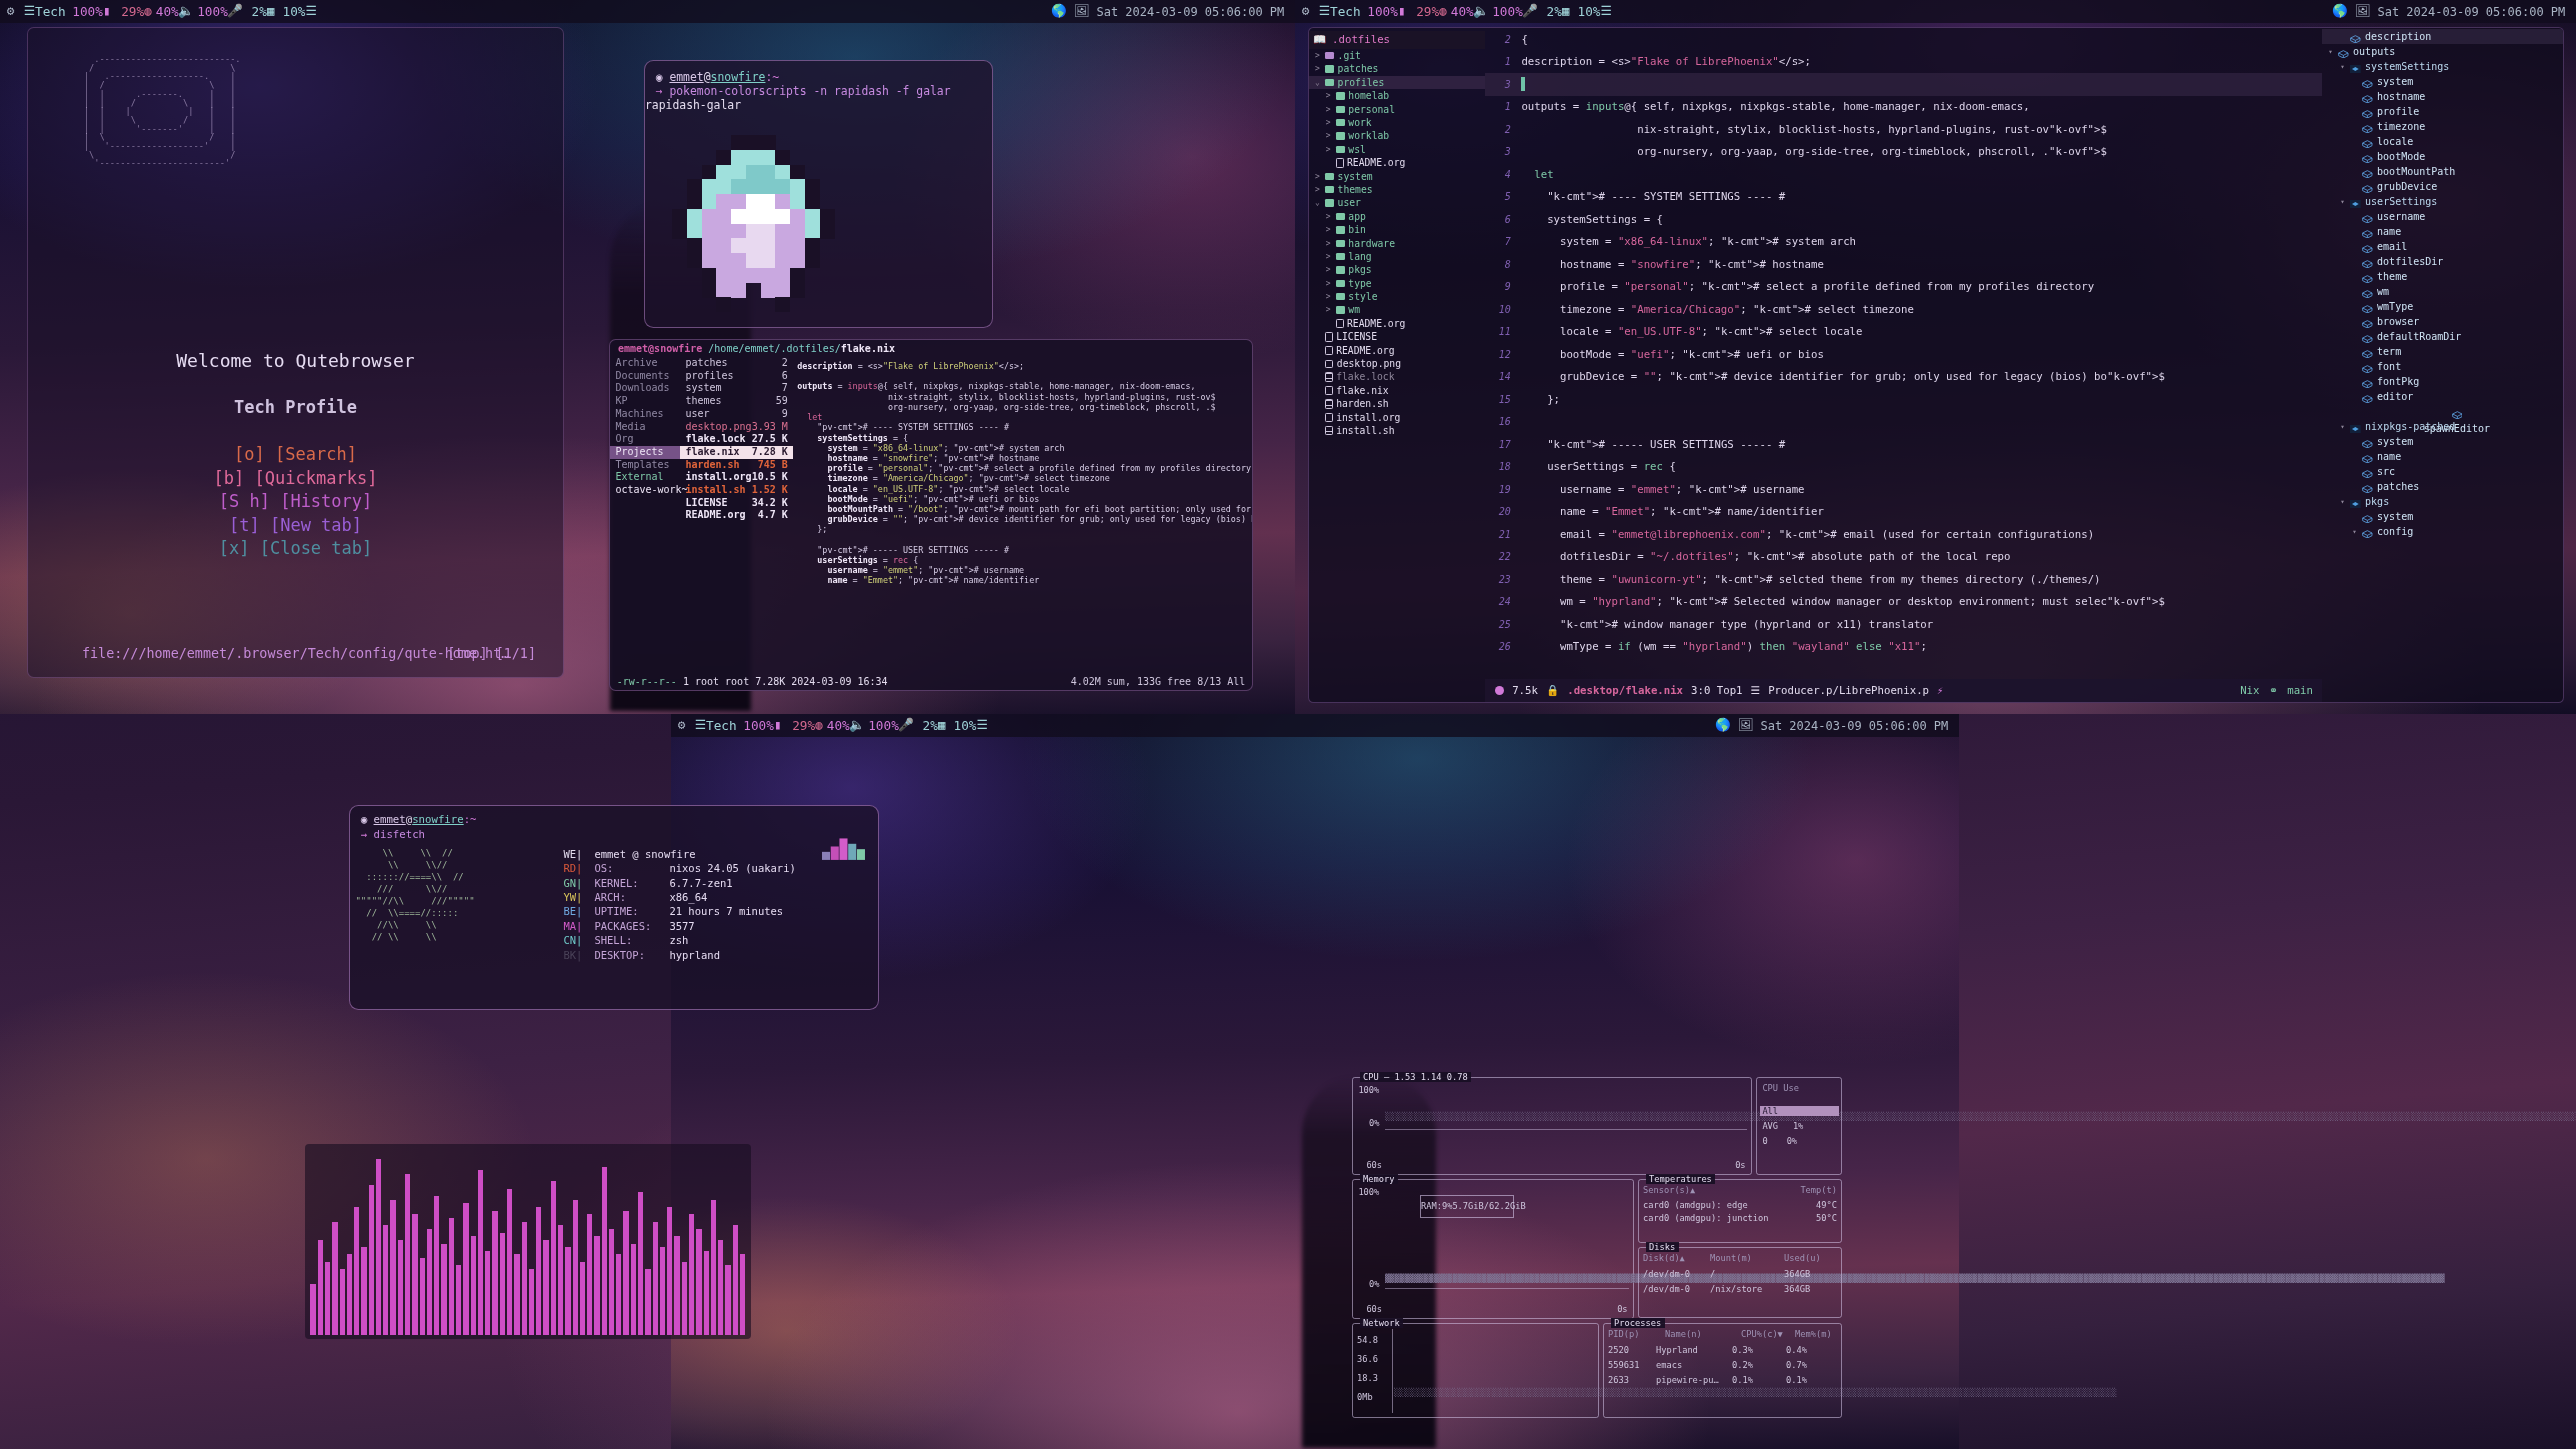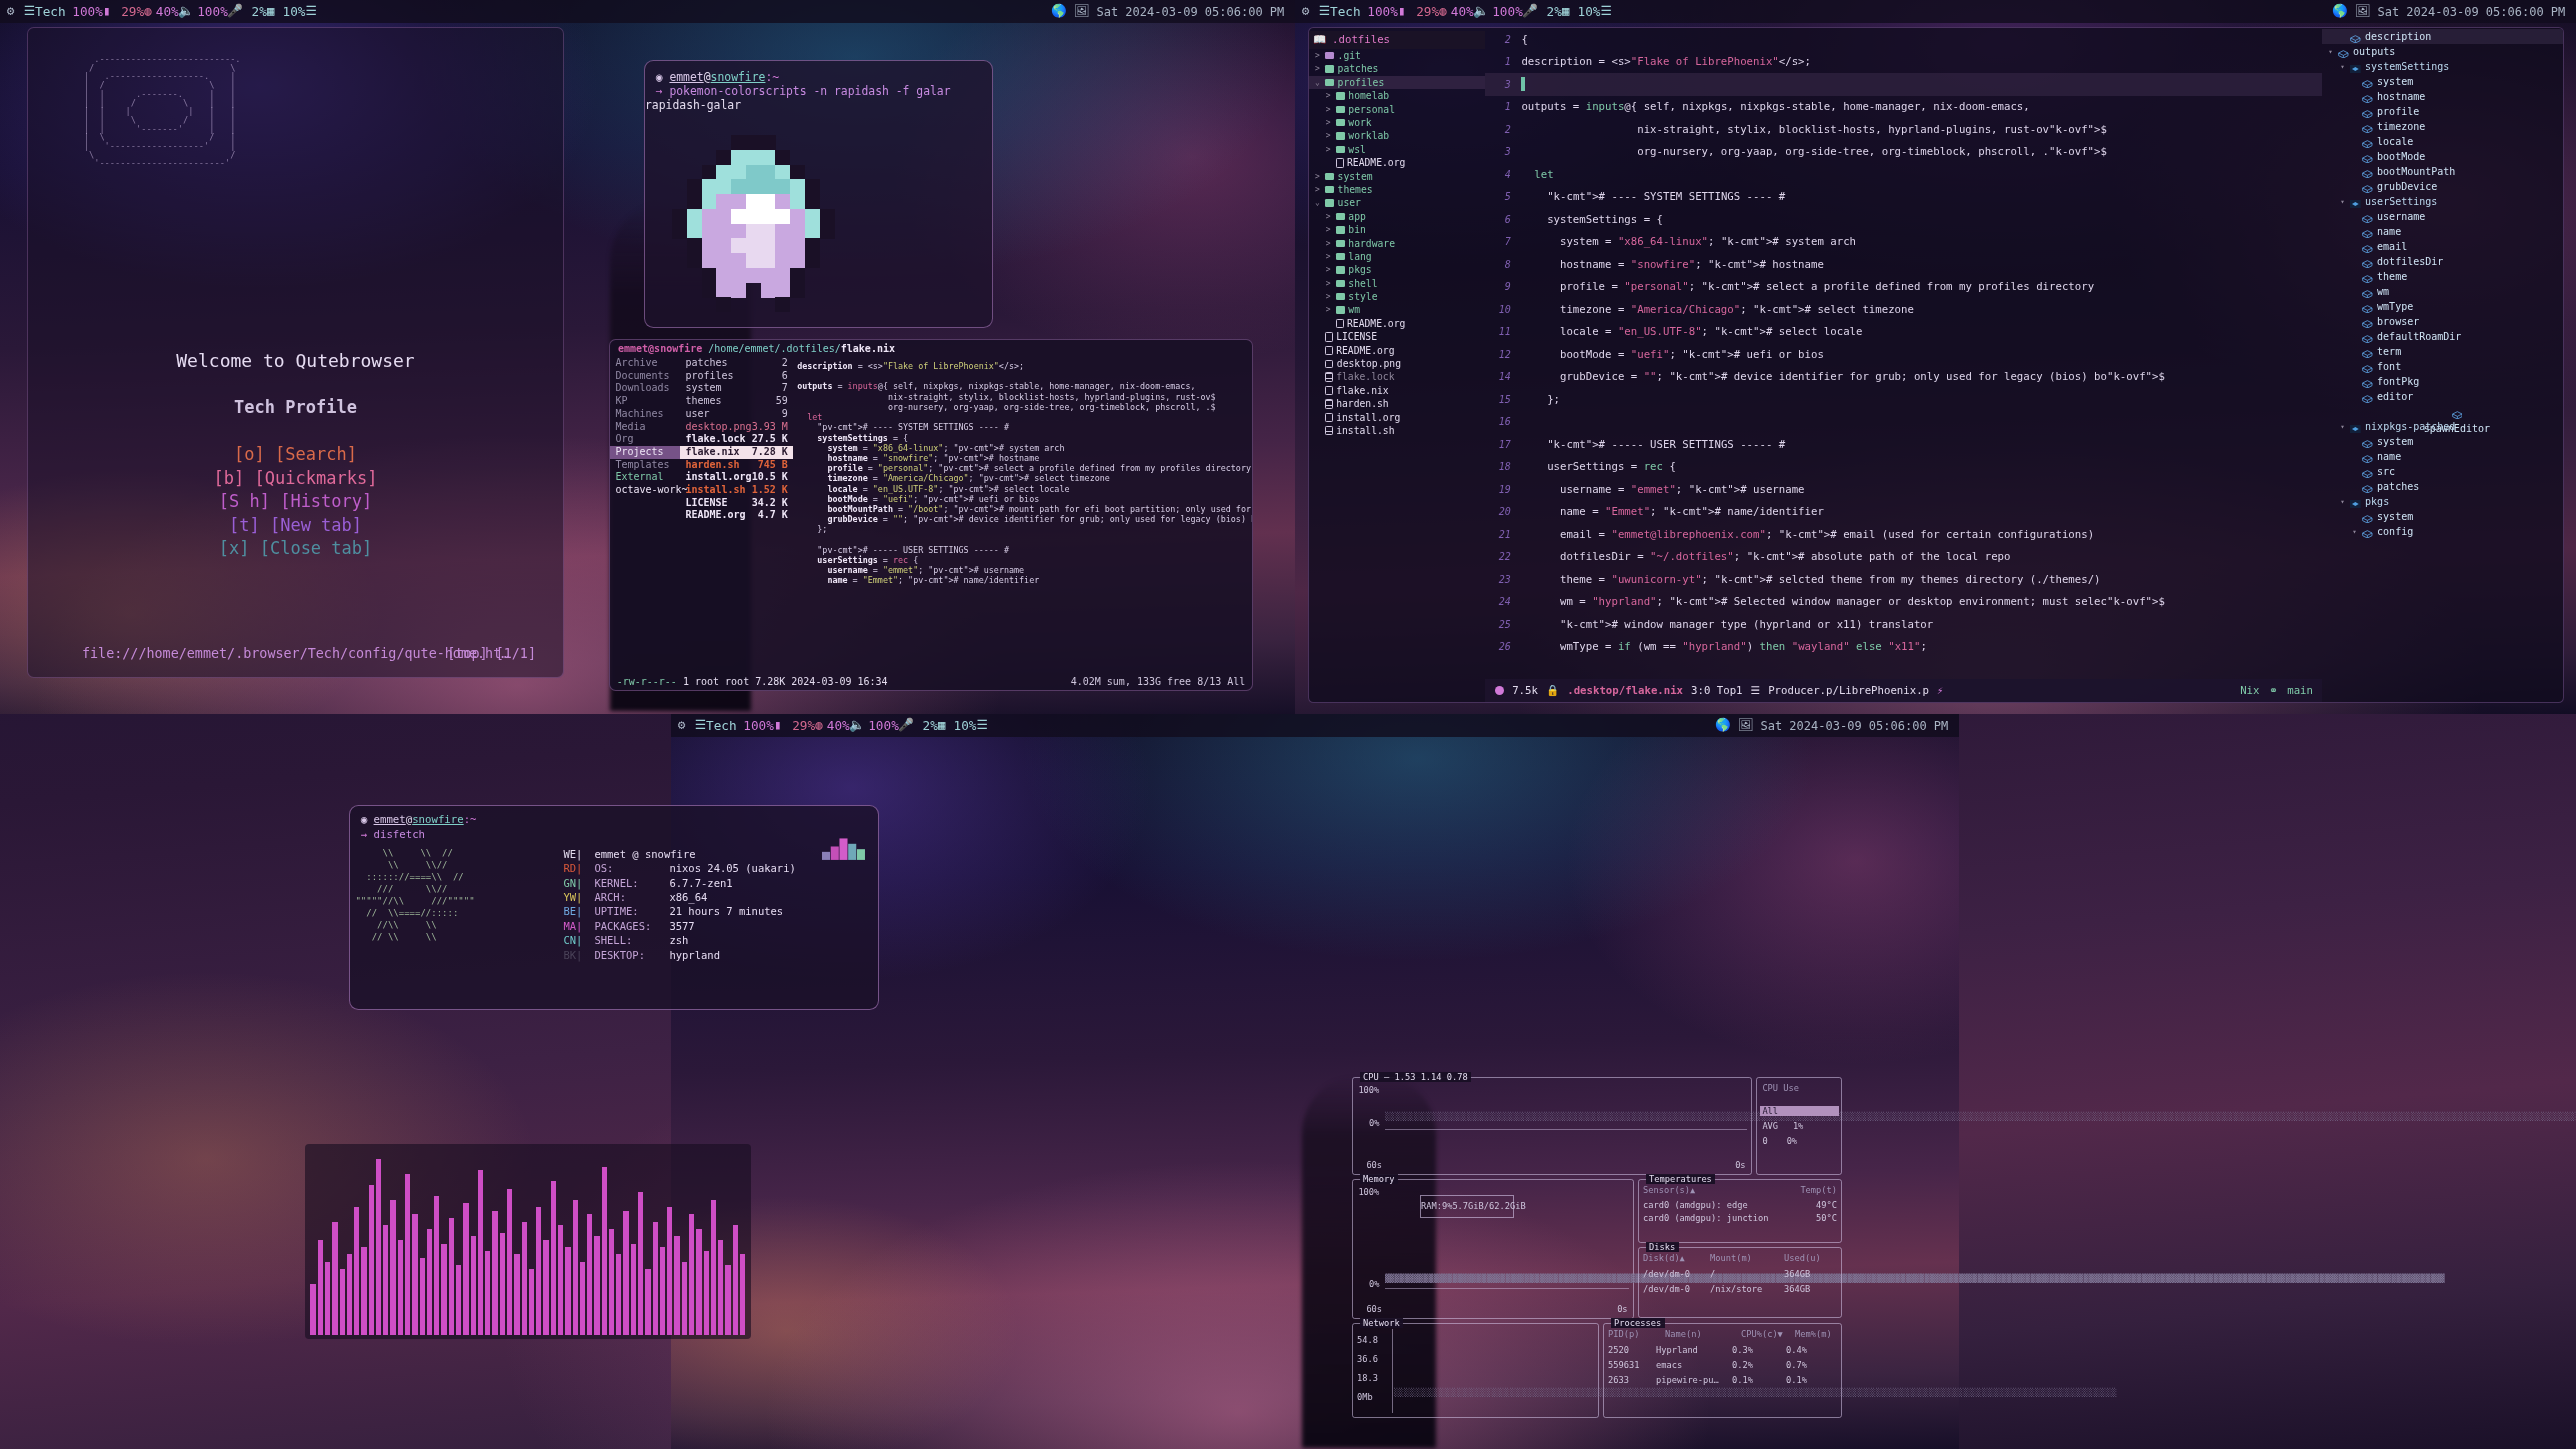--- a/index.html
+++ b/index.html
@@ -634,21 +634,21 @@
             <span class="lbl">lang</span>
           </div>
           <div class="ti" style="padding-left: 14.8px;">
             <span class="arw">&gt;</span>
             <span class="fold"></span>
             <span class="lbl">pkgs</span>
           </div>
           <div class="ti" style="padding-left: 14.8px;">
             <span class="arw">&gt;</span>
             <span class="fold"></span>
-            <span class="lbl">shell</span>
+            <span class="lbl">type</span>
           </div>
           <div class="ti" style="padding-left: 14.8px;">
             <span class="arw">&gt;</span>
             <span class="fold"></span>
             <span class="lbl">style</span>
           </div>
           <div class="ti" style="padding-left: 14.8px;">
             <span class="arw">&gt;</span>
             <span class="fold"></span>
             <span class="lbl">wm</span>

